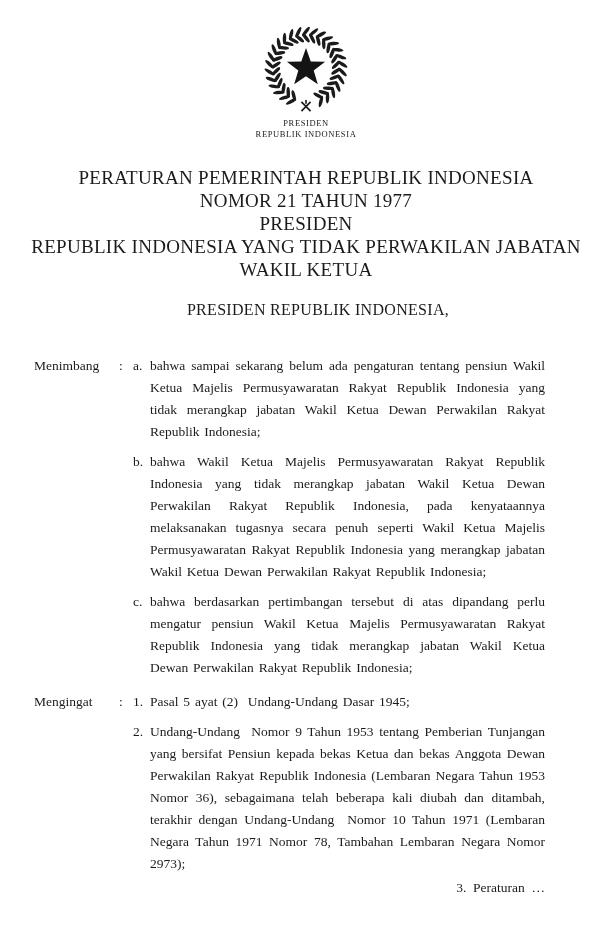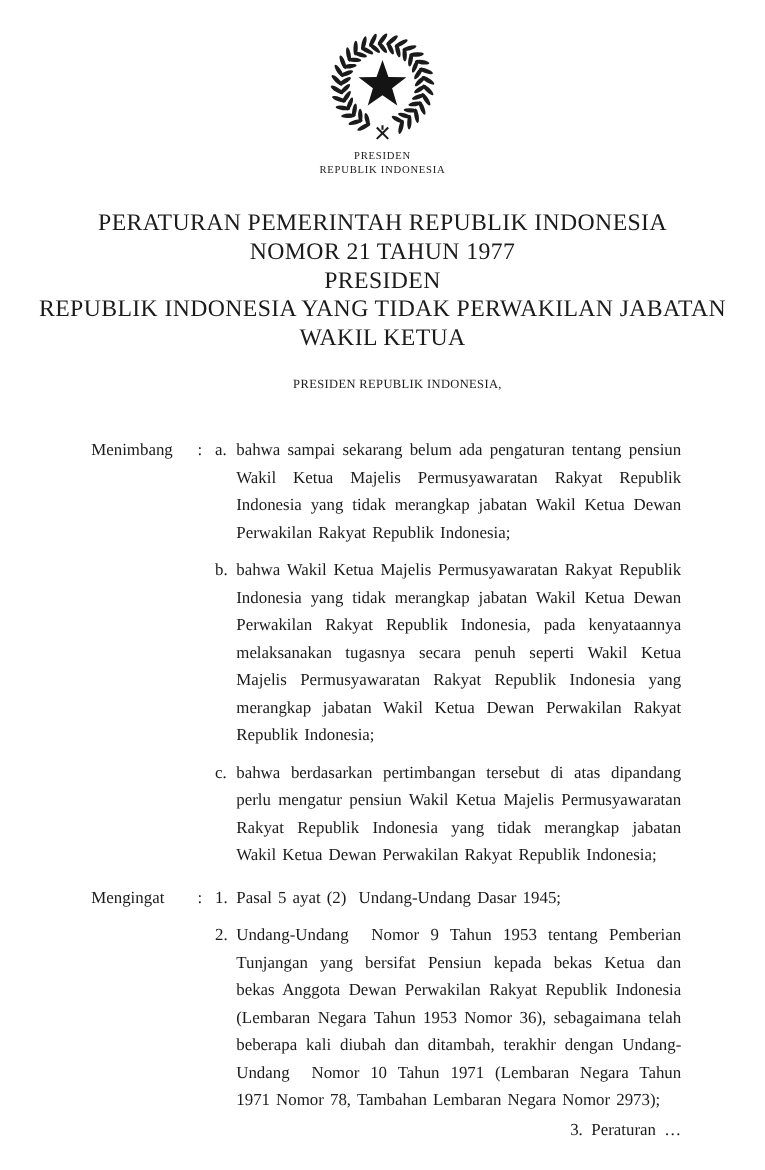--- a/index.html
+++ b/index.html
@@ -11,26 +11,26 @@
     font-family:"Liberation Serif","DejaVu Serif",serif;
     overflow:hidden;
     margin:0 auto;
   }
   
   .seal-wrap{padding-top:26px;text-align:center;}
   .seal-svg{width:92px;height:86px;display:inline-block;}
   .seal-caption{margin-top:2px;font-size:8.5px;line-height:10.5px;letter-spacing:0.6px;text-align:center;}
   
   .title-block{margin-top:27px;text-align:center;font-size:19px;line-height:23px;letter-spacing:0.3px;}
-  .opening{margin-top:20px;text-align:center;font-size:10px;letter-spacing:0.3px;margin-left:24px;}
+  .opening{margin-top:20px;text-align:center;font-size:16px;letter-spacing:0.3px;margin-left:24px;}
   
   .sections{margin-top:36px;}
   .section-row{
     display:flex;
-    padding-left:73px;padding-right:67px;
+    padding-left:34px;padding-right:67px;
     font-size:13.5px;line-height:22px;
   }
   .section-row + .section-row{margin-top:12px;}
   .sec-label{width:85px;flex:0 0 85px;}
   .sec-colon{width:14px;flex:0 0 14px;}
   .sec-items{flex:1;min-width:0;}
   .clause-item{display:flex;}
   .clause-item + .clause-item{margin-top:8px;}
   .item-marker{width:17px;flex:0 0 17px;}
   .item-text{

